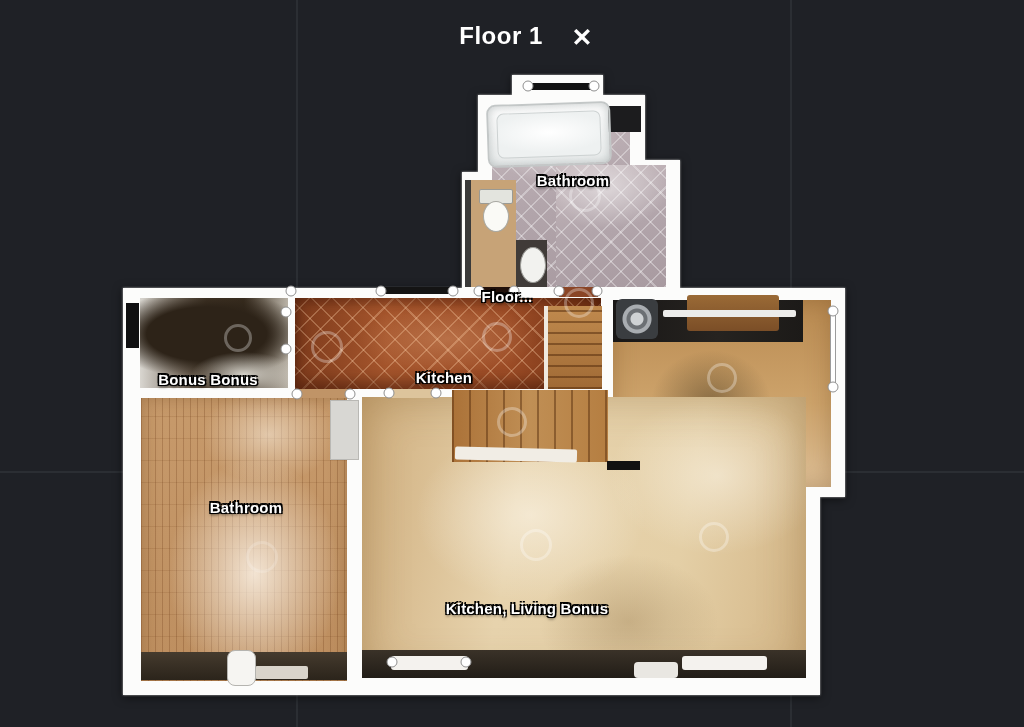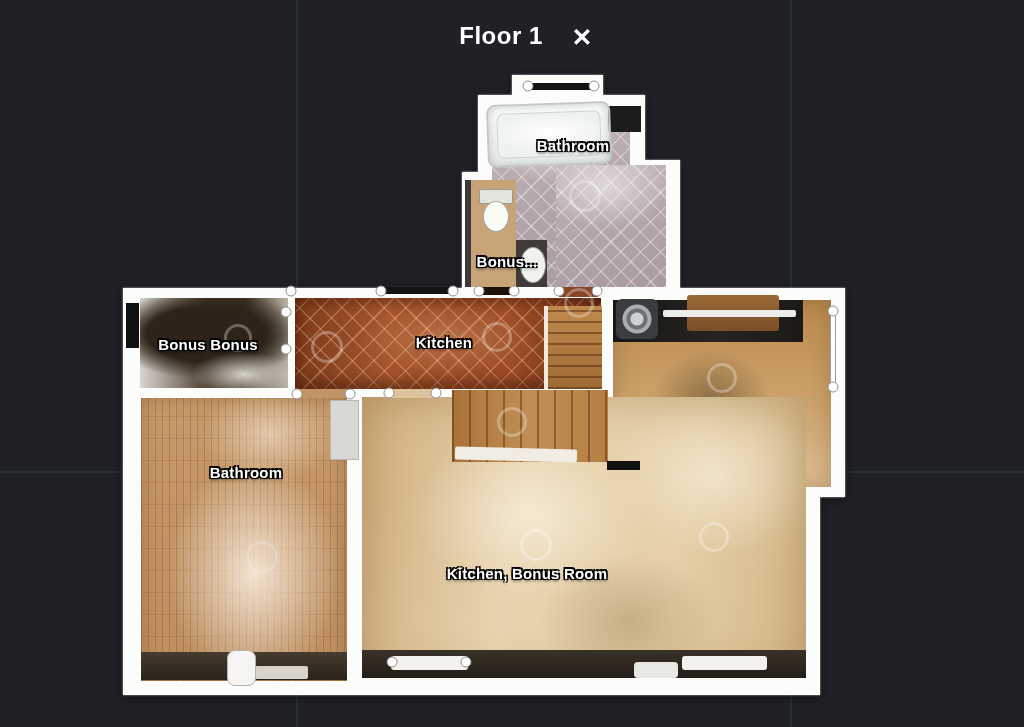--- a/index.html
+++ b/index.html
@@ -65,21 +65,21 @@
   
   .node{position:absolute;width:11px;height:11px;border-radius:50%;background:#fff;
     border:1.5px solid #8f8f8f;box-sizing:border-box;transform:translate(-50%,-50%);}
   .ring{position:absolute;border:3px solid rgba(255,255,255,.3);border-radius:50%;
     transform:translate(-50%,-50%);}
 
   
   .roomlabel{position:absolute;transform:translate(-50%,-50%);color:#fff;font-weight:bold;
     font-size:15px;white-space:nowrap;letter-spacing:.2px;
     text-shadow:-1.5px -1.5px 0 #000,1.5px -1.5px 0 #000,-1.5px 1.5px 0 #000,1.5px 1.5px 0 #000,0 2px 3px rgba(0,0,0,.7);
-    pointer-events:none;}
+    pointer-events:none;margin-top:35px;}
 </style>
 </head>
 <body>
 
 <div id="stage">
 
   <div class="gridline gv" style="left:296px"></div>
   <div class="gridline gv" style="left:790px"></div>
   <div class="gridline gh" style="top:471px"></div>
 
@@ -171,19 +171,19 @@
   <div class="ring" style="left:579px;top:303px;width:24px;height:24px"></div>
   <div class="ring" style="left:238px;top:338px;width:22px;height:22px"></div>
   <div class="ring" style="left:585px;top:196px;width:26px;height:26px"></div>
   <div class="ring" style="left:512px;top:422px;width:24px;height:24px"></div>
   <div class="ring" style="left:536px;top:545px;width:26px;height:26px"></div>
   <div class="ring" style="left:714px;top:537px;width:24px;height:24px"></div>
   <div class="ring" style="left:722px;top:378px;width:24px;height:24px"></div>
   <div class="ring" style="left:262px;top:557px;width:26px;height:26px;opacity:.6"></div>
 
   <div class="roomlabel" style="left:573px;top:145px">Bathroom</div>
-  <div class="roomlabel" style="left:507px;top:261px">Bonus...</div>
+  <div class="roomlabel" style="left:507px;top:261px">Floor...</div>
   <div class="roomlabel" style="left:208px;top:344px">Bonus Bonus</div>
   <div class="roomlabel" style="left:444px;top:342px">Kitchen</div>
   <div class="roomlabel" style="left:246px;top:472px">Bathroom</div>
-  <div class="roomlabel" style="left:527px;top:573px">Kitchen, Bonus Room</div>
+  <div class="roomlabel" style="left:527px;top:573px">Kitchen, Living Bonus</div>
 
 </div>
 
 </body></html>

